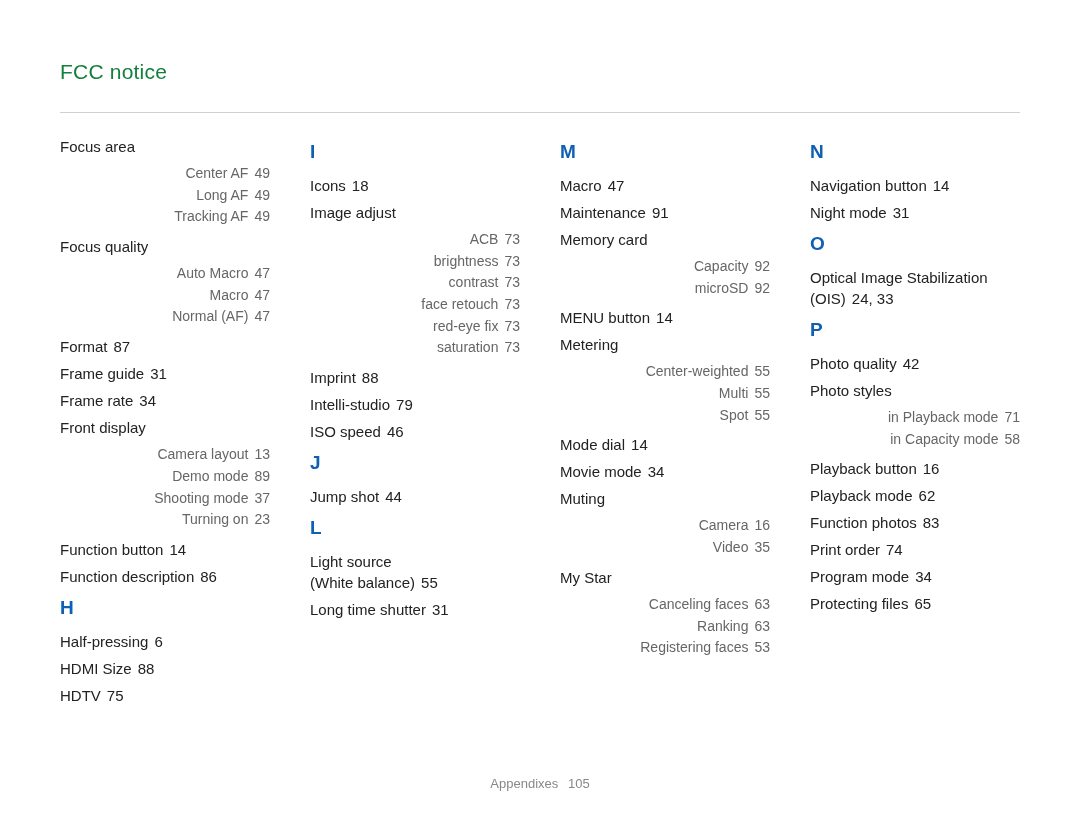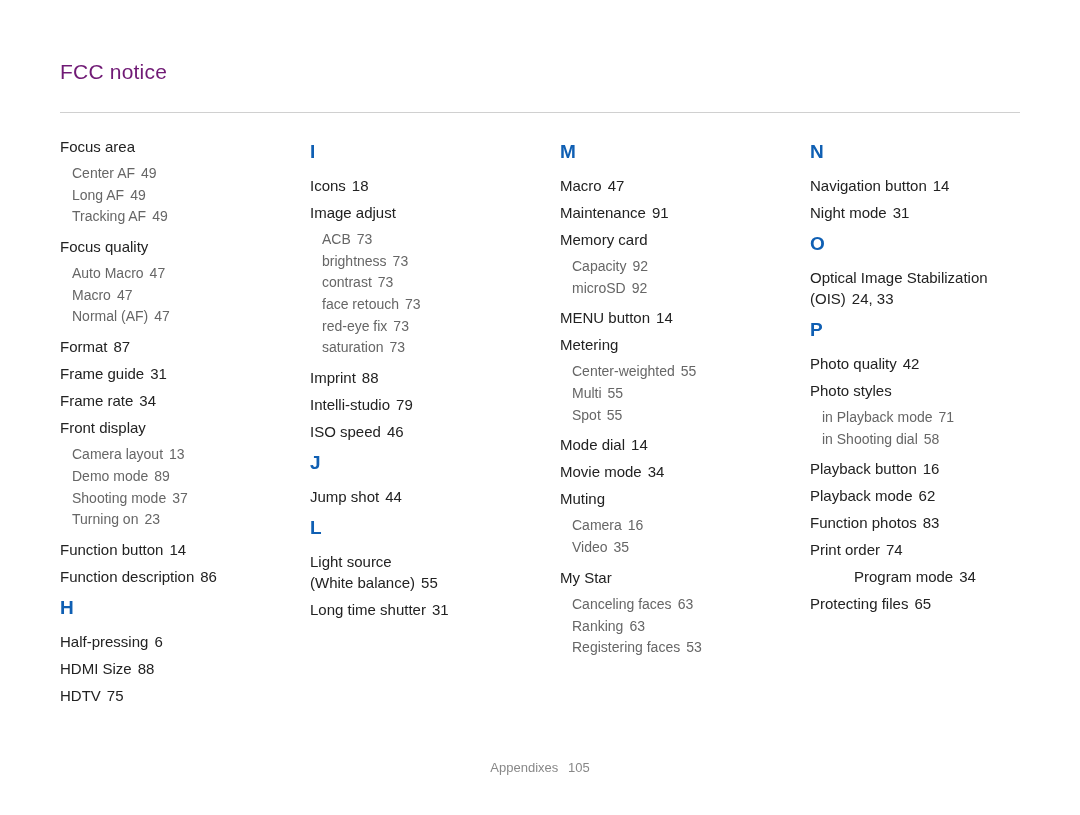--- a/index.html
+++ b/index.html
@@ -13,21 +13,21 @@
   }
   .page {
     box-sizing: border-box;
     width: 1080px;
     height: 815px;
     padding: 60px 60px 0 60px;
     position: relative;
   }
   .doc-title {
     font-size: 21px;
-    color: #701a75;
+    color: #15803d;
     font-weight: 400;
     margin-bottom: 28px;
     letter-spacing: 0.2px;
   }
   .hr {
     border: none;
     border-top: 1px solid #d0d0d0;
     margin: 6px 0 18px 0;
   }
   .columns {
@@ -47,31 +47,32 @@
   .entry {
     font-size: 15px;
     line-height: 1.4;
     color: #222;
     margin: 5px 0 6px 0;
   }
   .entry .label-part { }
   .entry .page-part { margin-left: 6px; }
   .subentries {
     margin: 2px 0 8px 12px;
+    text-align: right;
   }
   .subentry {
     font-size: 14px;
     line-height: 1.55;
     color: #666;
   }
   .subentry .label-part { }
   .subentry .page-part { margin-left: 6px; color: #666; }
   .footer {
     position: absolute;
-    bottom: 40px;
+    bottom: 24px;
     left: 0;
     width: 1080px;
     text-align: center;
     font-size: 13px;
     color: #888;
   }
   .footer .sect { }
   .footer .num { margin-left: 6px; }
 </style>
 </head>
@@ -167,27 +168,27 @@
         <div class="section-letter">N</div>
         <div class="entry"><span class="label-part" style="white-space: pre-line;">Navigation button</span><span class="page-part">14</span></div>
         <div class="entry"><span class="label-part" style="white-space: pre-line;">Night mode</span><span class="page-part">31</span></div>
         <div class="section-letter">O</div>
         <div class="entry"><span class="label-part" style="white-space: pre-line;">Optical Image Stabilization (OIS)</span><span class="page-part">24, 33</span></div>
         <div class="section-letter">P</div>
         <div class="entry"><span class="label-part" style="white-space: pre-line;">Photo quality</span><span class="page-part">42</span></div>
         <div class="entry"><span class="label-part" style="white-space: pre-line;">Photo styles</span></div>
         <div class="subentries">
           <div class="subentry"><span class="label-part">in Playback mode</span><span class="page-part">71</span></div>
-          <div class="subentry"><span class="label-part">in Shooting dial</span><span class="page-part">58</span></div>
+          <div class="subentry"><span class="label-part">in Capacity mode</span><span class="page-part">58</span></div>
         </div>
         <div class="entry"><span class="label-part" style="white-space: pre-line;">Playback button</span><span class="page-part">16</span></div>
         <div class="entry"><span class="label-part" style="white-space: pre-line;">Playback mode</span><span class="page-part">62</span></div>
         <div class="entry"><span class="label-part" style="white-space: pre-line;">Function photos</span><span class="page-part">83</span></div>
         <div class="entry"><span class="label-part" style="white-space: pre-line;">Print order</span><span class="page-part">74</span></div>
-        <div class="entry"><span class="label-part" style="white-space: pre-line; margin-left: 44px;">Program mode</span><span class="page-part">34</span></div>
+        <div class="entry"><span class="label-part" style="white-space: pre-line;">Program mode</span><span class="page-part">34</span></div>
         <div class="entry"><span class="label-part" style="white-space: pre-line;">Protecting files</span><span class="page-part">65</span></div>
       </div>
     </div>
   <div class="footer">
     <span class="sect">Appendixes</span>
     <span class="num">105</span>
   </div>
 </div>
 
 </body></html>

